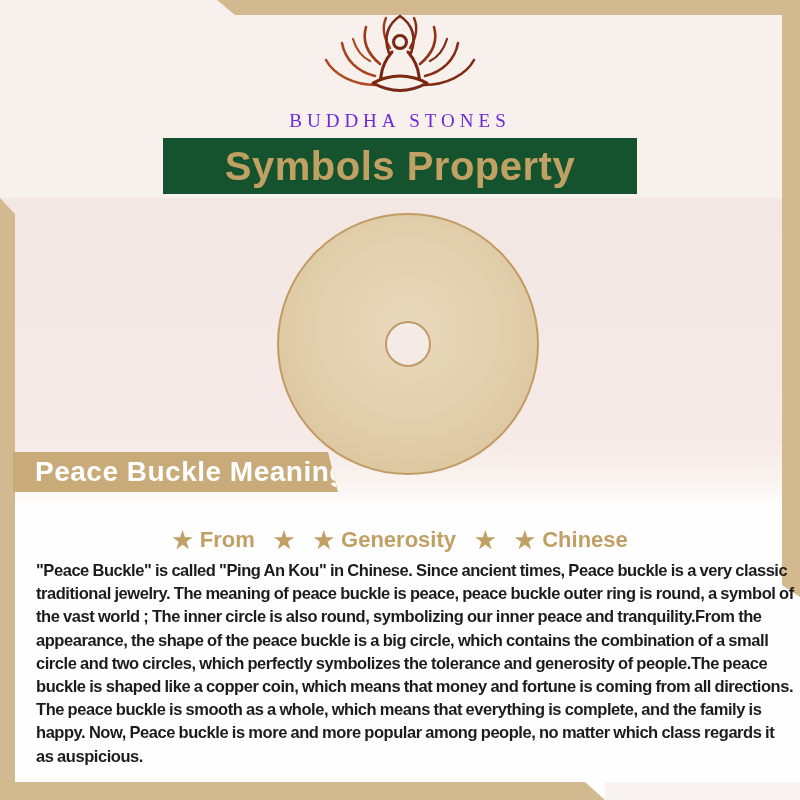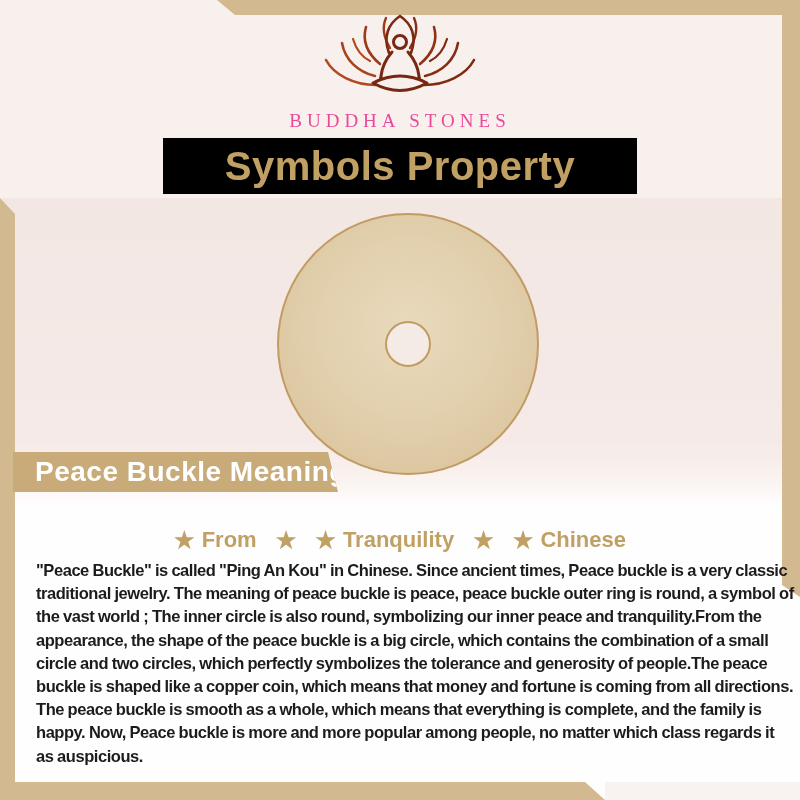--- a/index.html
+++ b/index.html
@@ -13,22 +13,22 @@
     background:linear-gradient(180deg,#f3e7e4 0%,#f5eae7 78%,#f9f2ef 90%,#fffefe 100%);}
   .content-band{position:absolute;left:0;top:508px;width:800px;height:292px;background:#fffefe;}
   .corner-patch{position:absolute;left:605px;top:782px;width:195px;height:18px;background:#f8f2f0;}
   
   .frame{position:absolute;left:0;top:0;width:800px;height:800px;background:#d2b98f;pointer-events:none;}
   .frame-right{clip-path:polygon(217px 0,800px 0,800px 597px,782px 585px,782px 15px,235px 15px);}
   .frame-left{clip-path:polygon(0 198px,15px 214px,15px 782px,585px 782px,605px 800px,0 800px);}
   
   .logo-wrap{position:absolute;left:318px;top:12px;width:164px;height:100px;}
   .brand-name{position:absolute;left:0;top:110px;width:800px;text-align:center;
-    font-family:"Liberation Serif",serif;font-size:19px;letter-spacing:5px;color:#ec4899;}
-  .title-card{position:absolute;left:163px;top:138px;width:474px;height:56px;background:#000000;}
+    font-family:"Liberation Serif",serif;font-size:19px;letter-spacing:5px;color:#6d28d9;}
+  .title-card{position:absolute;left:163px;top:138px;width:474px;height:56px;background:#14532d;}
   .title-text{width:100%;height:56px;line-height:56px;text-align:center;
     font-size:40px;font-weight:bold;color:#c1a063;letter-spacing:0.5px;}
   
   .buckle{position:absolute;left:277px;top:213px;width:258px;height:258px;border-radius:50%;
     border:2px solid #c29b63;
     background:radial-gradient(circle at 50% 44%,#e9dabd 0%,#e2d0ae 45%,#d8c096 100%);}
   .buckle-hole{position:absolute;left:50%;top:50%;transform:translate(-50%,-50%);
     width:42px;height:42px;border-radius:50%;border:2px solid #c29b63;background:#f4eae6;}
   
   .banner{position:absolute;left:13px;top:452px;width:338px;height:40px;background:#c9ab7a;
@@ -101,21 +101,21 @@
   <div class="traits-row">
     <span class="trait">
       <span class="star">★</span>
       <span>From</span>
     </span>
     <span class="trait">
       <span class="star">★</span>
     </span>
     <span class="trait">
       <span class="star">★</span>
-      <span>Tranquility</span>
+      <span>Generosity</span>
     </span>
     <span class="trait">
       <span class="star">★</span>
     </span>
     <span class="trait">
       <span class="star">★</span>
       <span>Chinese</span>
     </span>
   </div>
 

